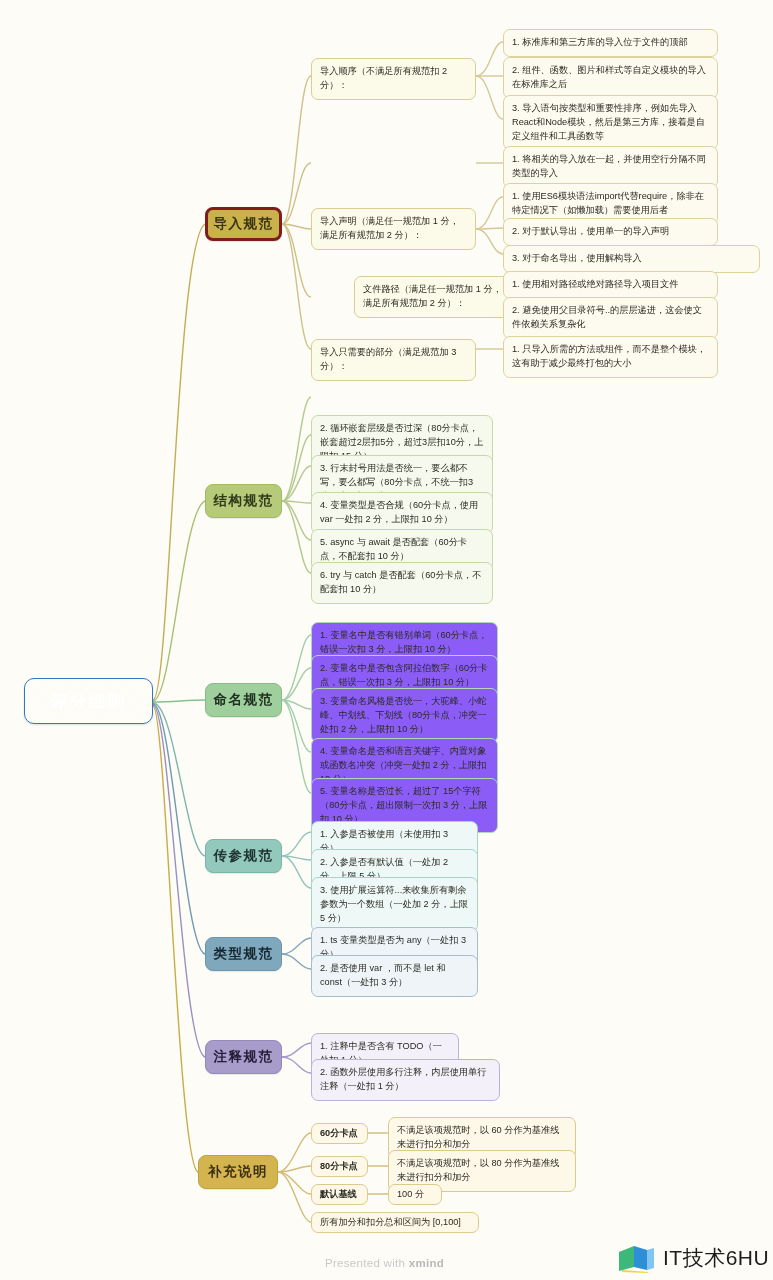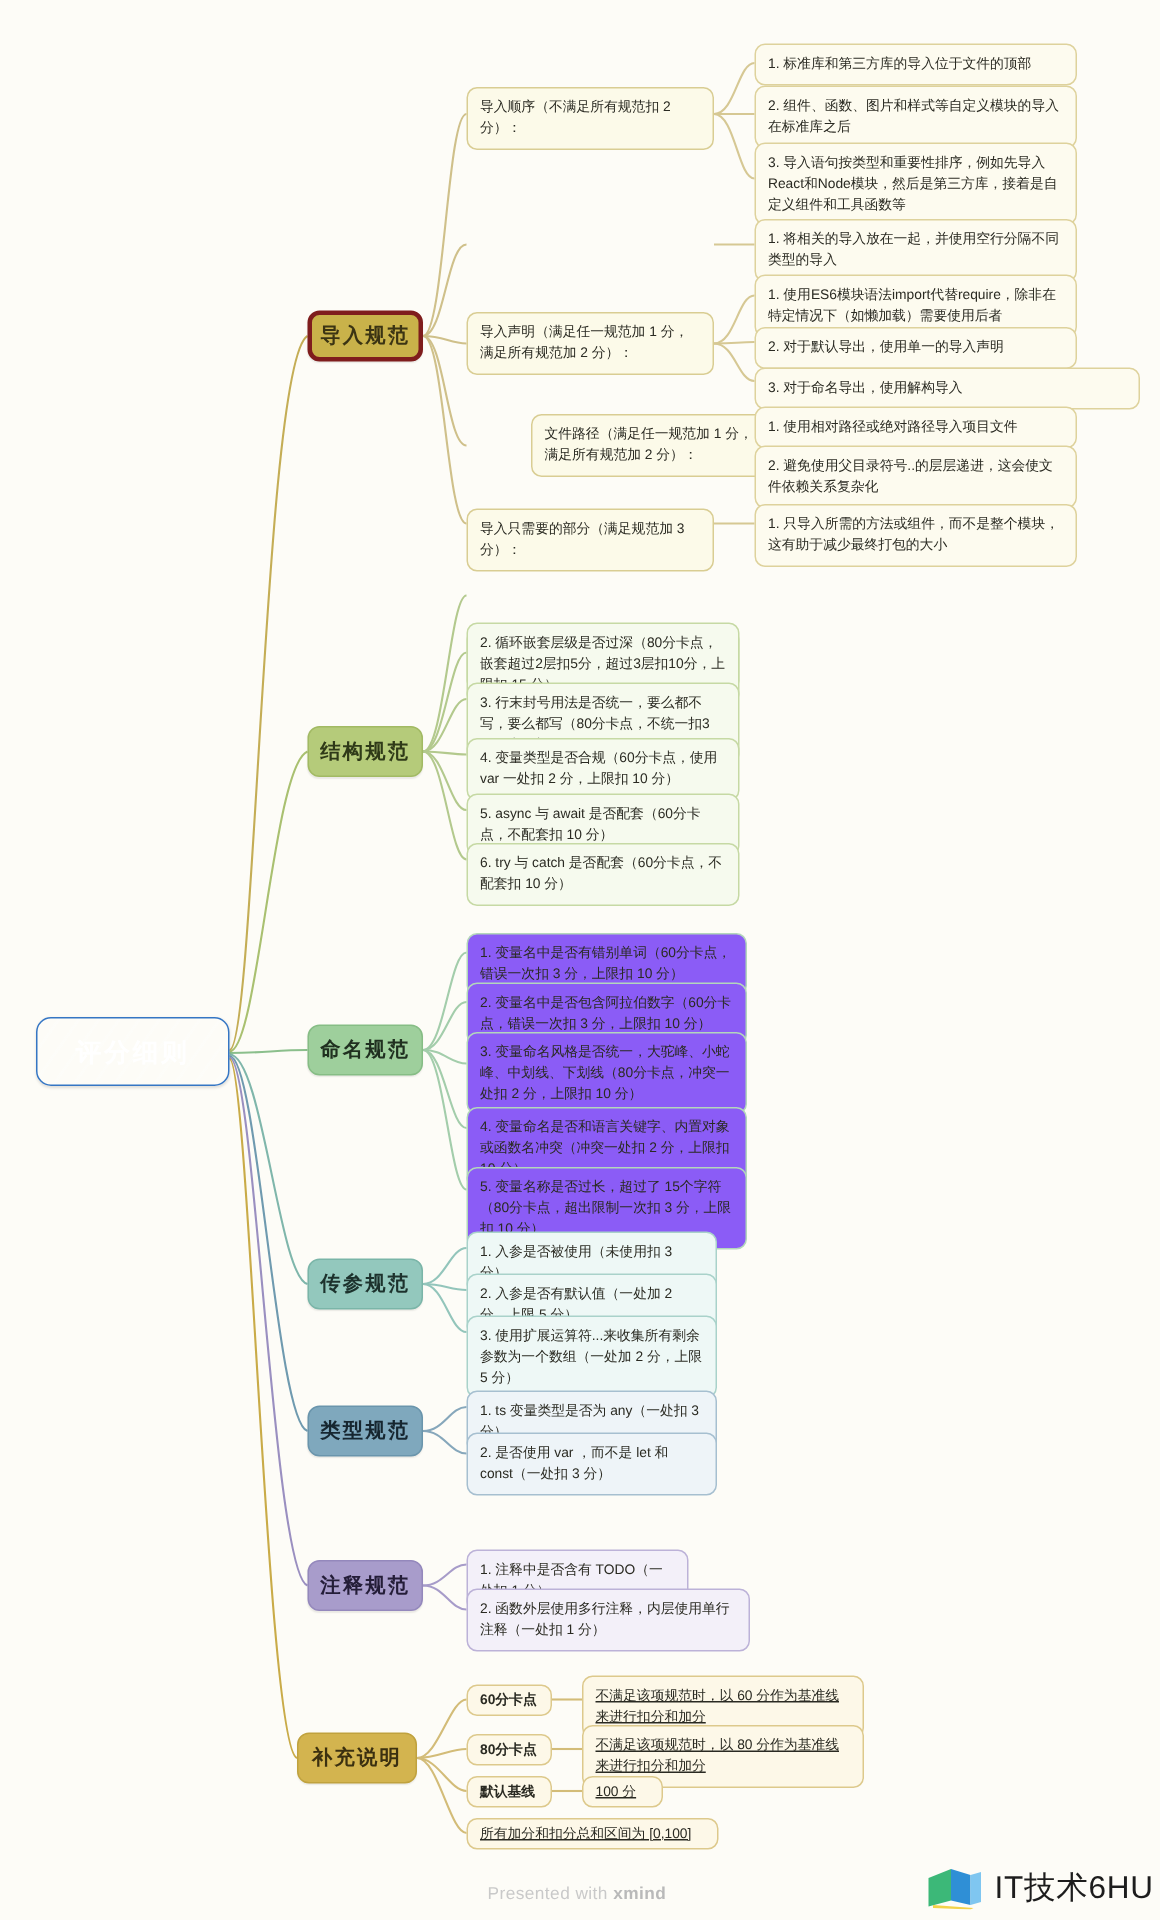--- a/index.html
+++ b/index.html
@@ -64,21 +64,21 @@
   }
 
   
   .p-import      {background:#fcfae9;border-color:#d9cd93;}
   .p-import3     {background:#fdfbef;border-color:#ded29c;}
   .p-struct      {background:#f6faee;border-color:#c6d9a4;}
   .p-naming      {background:#8b5cf6;border-color:#b3d6bb;}
   .p-param       {background:#eef8f6;border-color:#a9d2ca;}
   .p-type        {background:#eef4f8;border-color:#a6bfd0;}
   .p-comment     {background:#f3f0f9;border-color:#bcb2d8;}
-  .p-extra       {background:#fdf8e8;border-color:#ddc98c;text-decoration:underline;}
+  .p-extra       {background:#fdf8e8;border-color:#ddc98c;}
   .p-extra-lbl   {background:#fdf8e8;border-color:#ddc98c;text-align:center;justify-content:center;font-weight:bold;}
 
   .sub .txt{text-align:left;}
   .xmind-credit{
     position:absolute;left:325px;top:1257px;
     font-size:11.5px;color:#c9c9c9;letter-spacing:.3px;
   }
   .xmind-credit b{color:#b9b9b9;}
   .logo-wrap{
     position:absolute;left:617px;top:1243px;

